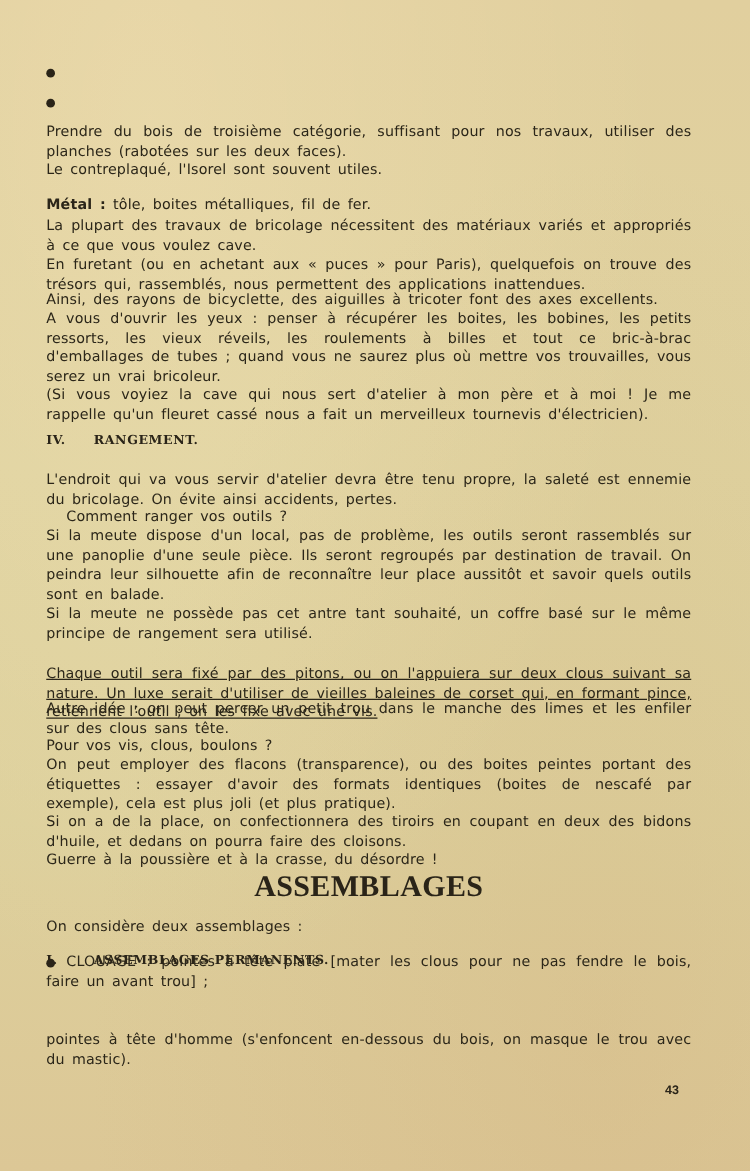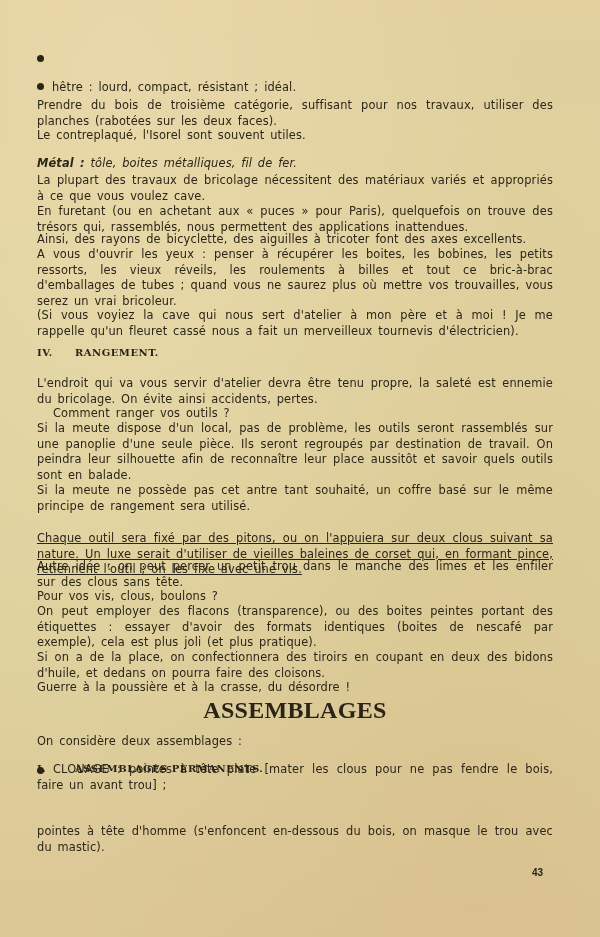--- a/index.html
+++ b/index.html
@@ -90,30 +90,27 @@
 
   <div class="abs" style="top:0px;">
     <div class="bullet-line">
       <span class="bullet"></span>
     </div>
   </div>
 
   <div class="abs" style="top:24px;">
     <div class="bullet-line">
       <span class="bullet"></span>
-      <p class="p" style="text-align:left;">
-        <span>hêtre :</span><span> lourd, compact, résistant ; idéal.</span>
-      </p>
     </div>
   </div>
 
   <p class="p last-line-left abs" style="top:42px;">Prendre du bois de troisième catégorie, suffisant pour nos travaux, utiliser des planches (rabotées sur les deux faces).</p>
   <p class="p abs" style="top:72px;">Le contreplaqué, l'Isorel sont souvent utiles.</p>
 
-  <p class="p abs" style="top:100px;font-style:italic;">
+  <p class="p abs" style="top:100px;">
     <span class="bold">Métal :</span><span> tôle, boites métalliques, fil de fer.</span>
   </p>
   <p class="p last-line-left abs" style="top:117px;">La plupart des travaux de bricolage nécessitent des matériaux variés et appropriés à ce que vous voulez cave.</p>
   <p class="p last-line-left abs" style="top:148px;">En furetant (ou en achetant aux « puces » pour Paris), quelquefois on trouve des trésors qui, rassemblés, nous permettent des applications inattendues.</p>
   <p class="p abs" style="top:176px;">Ainsi, des rayons de bicyclette, des aiguilles à tricoter font des axes excellents.</p>
   <p class="p last-line-left abs" style="top:191px;">A vous d'ouvrir les yeux : penser à récupérer les boites, les bobines, les petits ressorts, les vieux réveils, les roulements à billes et tout ce bric-à-brac d'emballages de tubes ; quand vous ne saurez plus où mettre vos trouvailles, vous serez un vrai bricoleur.</p>
   <p class="p last-line-left abs" style="top:252px;">(Si vous voyiez la cave qui nous sert d'atelier à mon père et à moi ! Je me rappelle qu'un fleuret cassé nous a fait un merveilleux tournevis d'électricien).</p>
 
   <h2 class="section-heading abs" style="top:291px;">
     <span class="num">IV.</span><span>RANGEMENT.</span>

